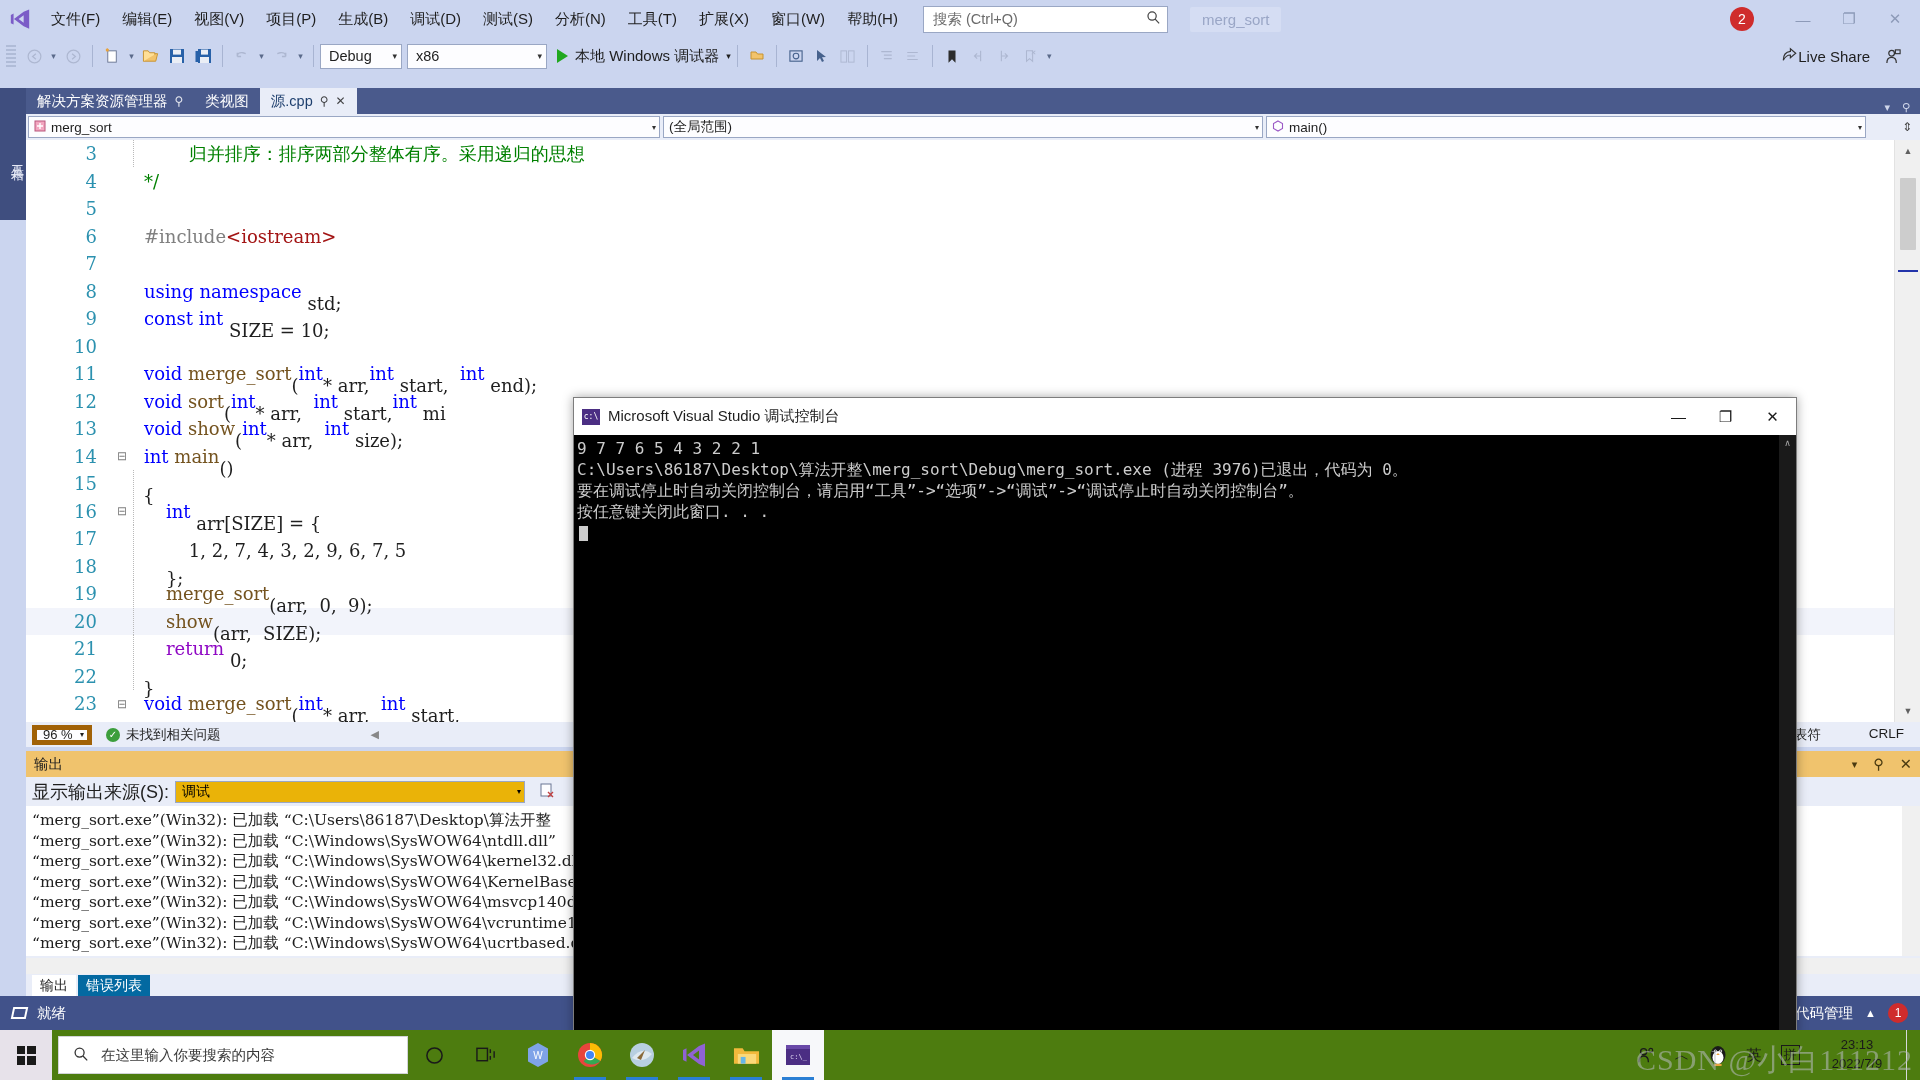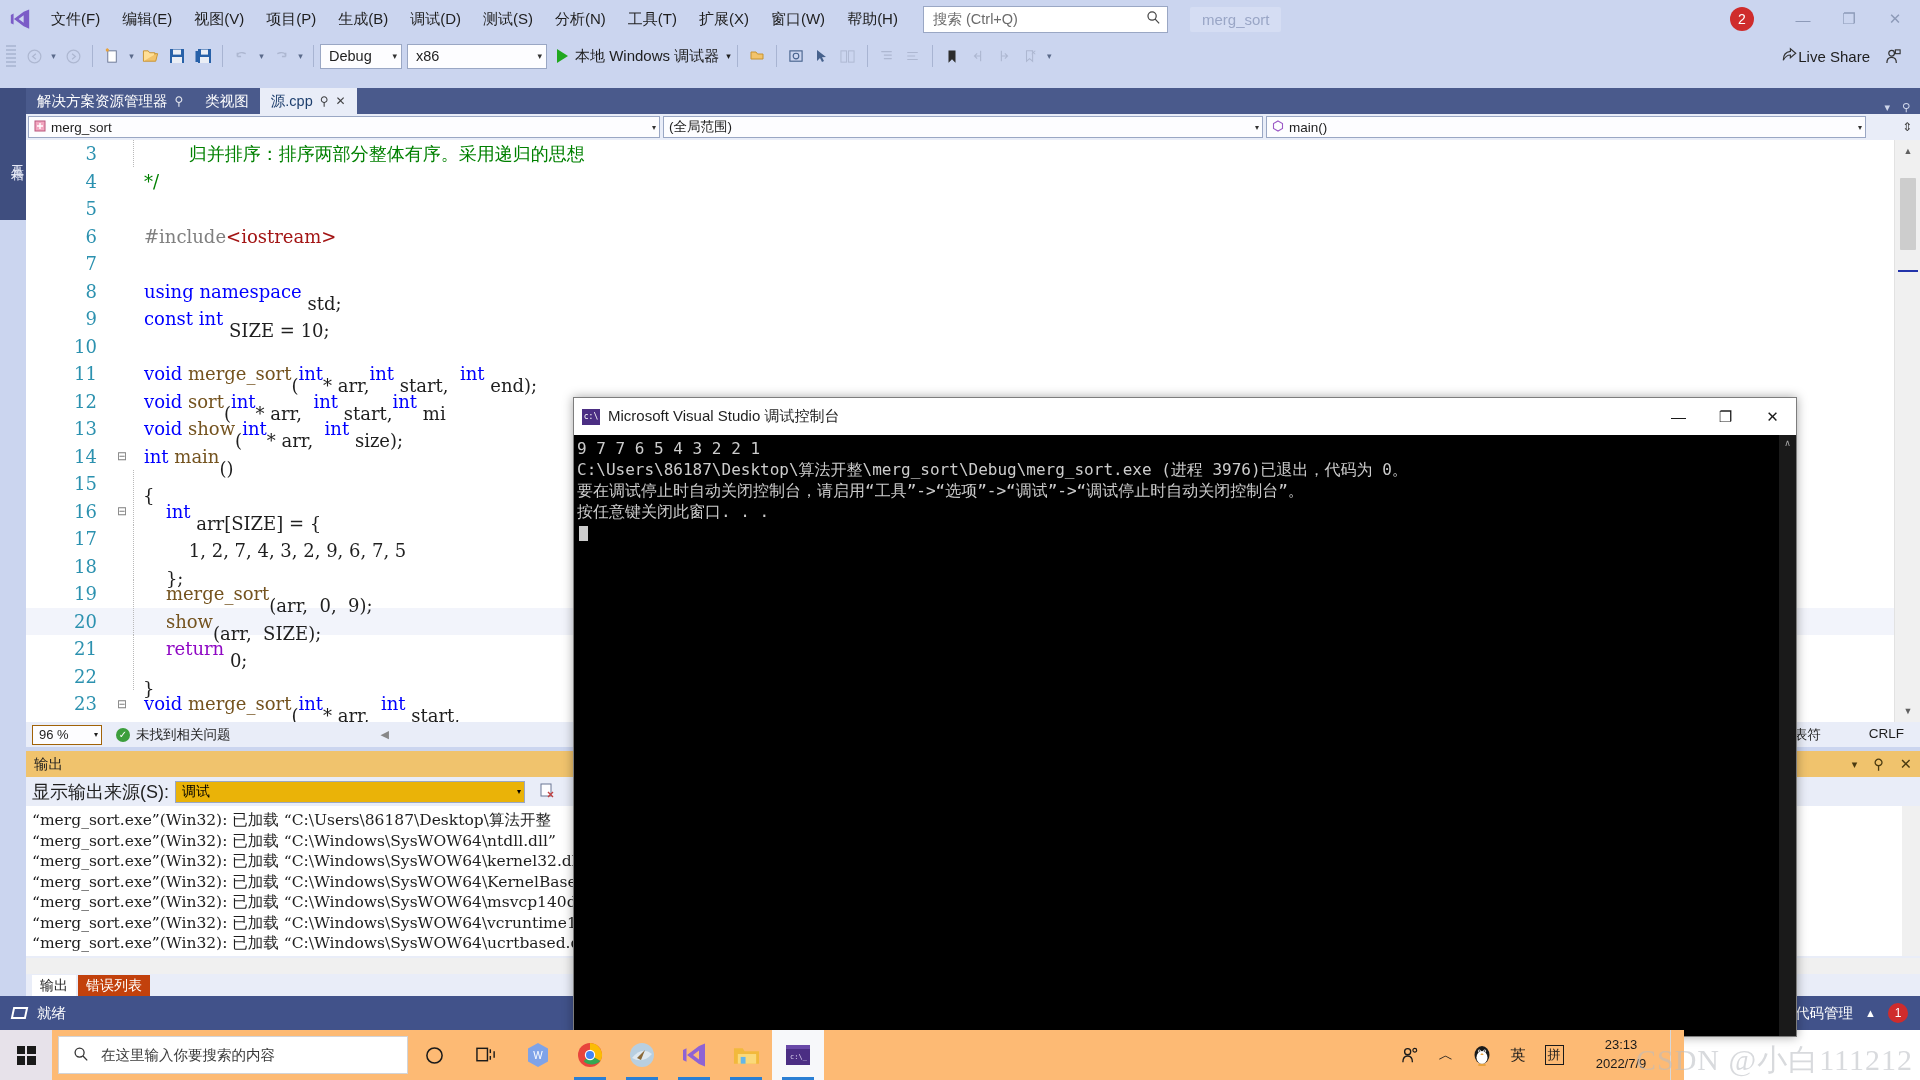--- a/index.html
+++ b/index.html
@@ -147,21 +147,21 @@
      color:#606060; font-size:9px; }
   .sc-thumb { position:absolute; left:5px; width:16px; background:#cdcdcd; border-radius:1px; }
   .sc-mark { position:absolute; left:3px; width:20px; height:2px; background:#2233aa; }
 
   
   .edstatus {
     position:absolute; left:26px; top:722px; width:1894px; height:25px;
     background:#e9edf8; display:flex; align-items:center; font-size:13.5px; color:#1e1e1e;
   }
   .zoom-combo {
-    width:70px; height:20px; margin-left:6px; background:#fdfdff; border:1px solid #a16207;
+    width:60px; height:20px; margin-left:6px; background:#fdfdff; border:5px solid #a16207;
     display:flex; align-items:center; padding:0 3px 0 6px; font-size:13px;
   }
   .zoom-combo .ca { margin-left:auto; font-size:8px; }
   .ok-dot { width:14px; height:14px; border-radius:50%; background:#3c9e3c; color:#fff;
     font-size:10px; display:flex; align-items:center; justify-content:center; margin:0 6px 0 14px; }
   .ed-right { margin-left:auto; display:flex; gap:48px; padding-right:16px; }
 
   
   .outpane {
     position:absolute; left:26px; top:751px; width:1894px; height:245px;
@@ -190,21 +190,21 @@
     font-family:"DejaVu Serif","Liberation Serif",serif; font-size:15.5px; color:#1e1e1e;
     height:20.5px; white-space:pre; overflow:hidden;
   }
   .out-hscroll {
     position:absolute; left:0; bottom:22px; width:100%; height:16px; background:#f0f0f0;
   }
   .out-tabs {
     position:absolute; left:0; bottom:0; height:22px; display:flex; align-items:flex-end;
     gap:2px; padding-left:6px;
   }
-  .out-tab { height:21px; padding:0 8px; font-size:14px; color:#ffffff; background:#c2410c;
+  .out-tab { height:21px; padding:0 8px; font-size:14px; color:#ffffff; background:#0369a1;
     display:flex; align-items:center; }
   .out-tab.sel { background:#ffffff; color:#1e1e1e; }
 
   .outpane-vscroll {
     position:absolute; right:0; top:55px; width:18px; bottom:40px; background:#f0f0f0;
   }
 
   
   .vs-status {
     position:absolute; left:0; top:996px; width:1920px; height:34px;
@@ -238,22 +238,22 @@
   .con-line {
     font-family:"DejaVu Sans Mono","Liberation Mono",monospace; font-size:16px;
     color:#cccccc; height:21px; white-space:pre; line-height:21px;
   }
   .con-cursor { width:9px; height:15px; background:#cccccc; margin:4px 0 0 2px; }
   .con-scroll { position:absolute; right:0; top:37px; width:17px; bottom:0; background:#1a1a1a; }
   .con-scroll .a { color:#aaa; font-size:9px; text-align:center; padding-top:3px; }
 
   
   .taskbar {
-    position:absolute; left:0; top:1030px; width:1684px; height:50px;
-    background:#fdba74; display:flex; align-items:center;
+    position:absolute; left:0; top:1030px; width:1920px; height:50px;
+    background:#4d7c0f; display:flex; align-items:center;
   }
   .start { width:52px; height:50px; display:flex; align-items:center; justify-content:center;
     background:#e7e2ea; }
   .win-logo { width:19px; height:19px; display:grid; grid-template-columns:1fr 1fr;
     grid-template-rows:1fr 1fr; gap:2.5px; }
   .win-logo i { background:#1a1a1a; display:block; }
   .tb-search {
     width:350px; height:38px; background:#fff; border:1px solid #d2d4d8; margin-left:6px;
     display:flex; align-items:center; gap:12px; padding-left:14px; font-size:14.5px; color:#3a3a3a;
   }

